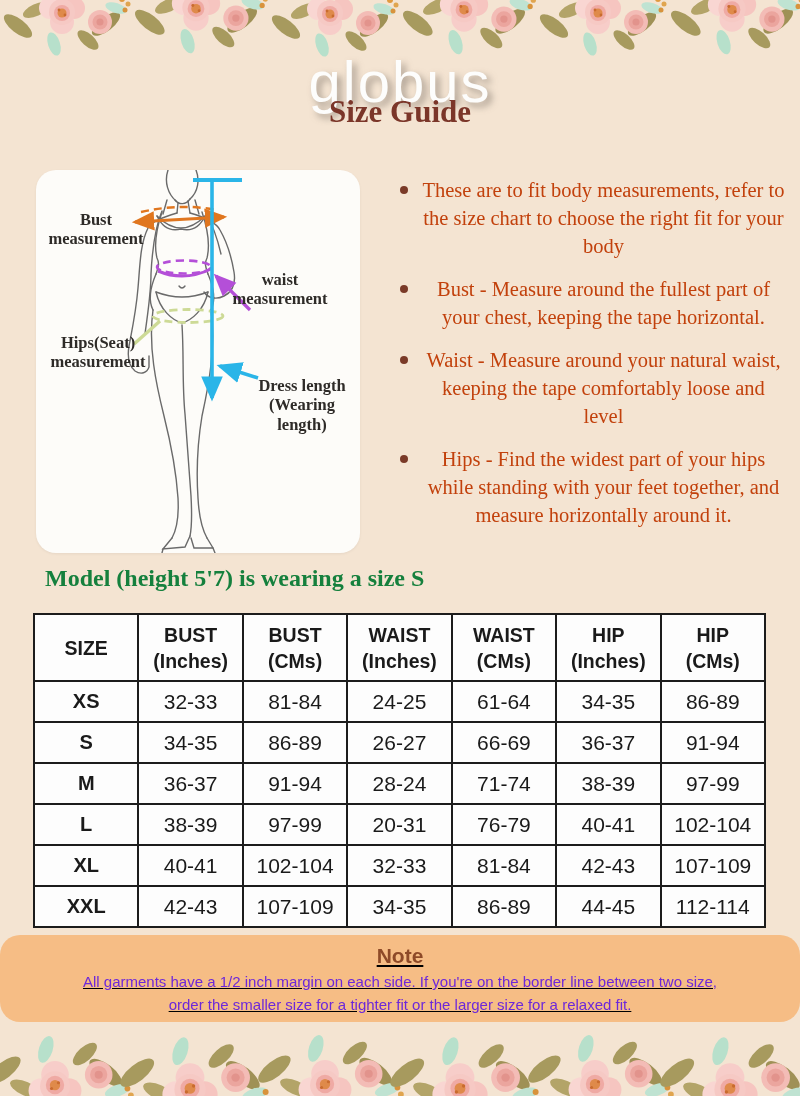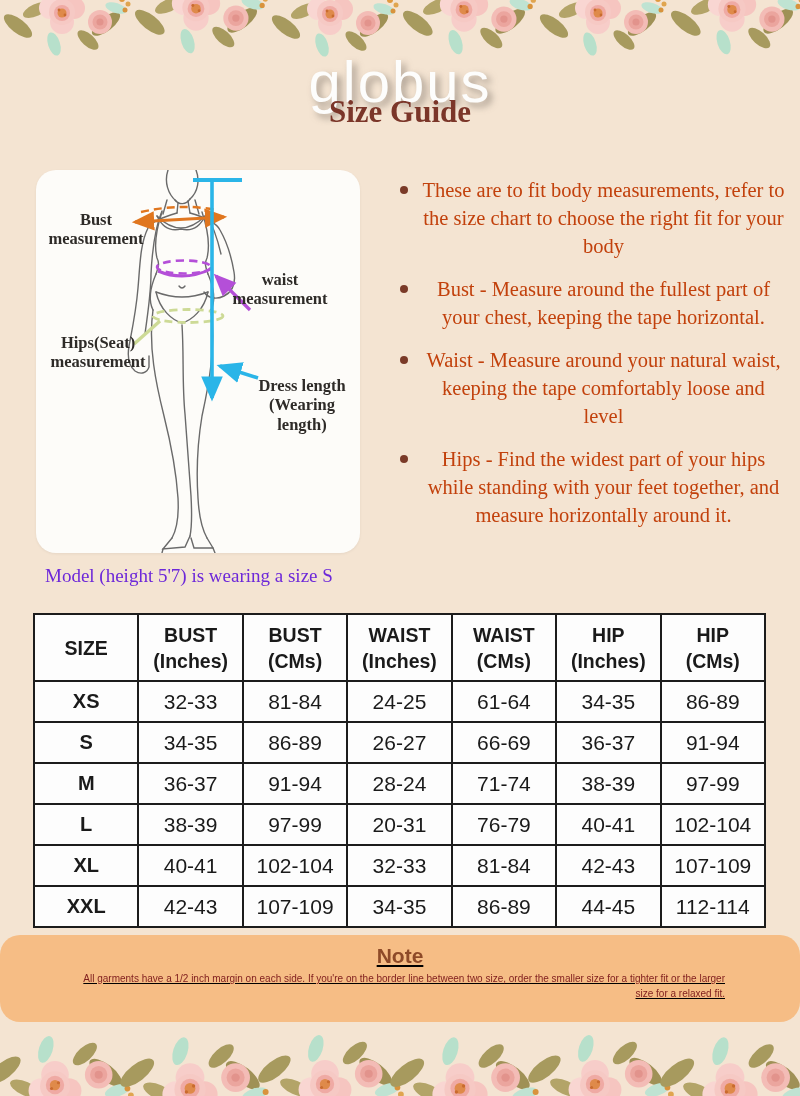--- a/index.html
+++ b/index.html
@@ -25,40 +25,40 @@
   .dlabel.waist { left:188px; top:100px; width:112px; }
   .dlabel.hips  { left:8px;  top:163px; width:108px; }
   .dlabel.dress { left:210px; top:206px; width:112px; }
 
   .instructions { position:absolute; left:400px; top:176px; width:386px; list-style:none; }
   .instructions li { display:flex; gap:13px; margin-bottom:15px;
                      font-size:20.5px; line-height:28px; color:#c2410c;text-align:center; }
   .bullet-dot { flex:0 0 auto; width:8px; height:8px; border-radius:50%;
                 background:#7a3a28; margin-top:10px; }
 
-  .model-note { position:absolute; left:45px; top:565px; font-size:19px;
-                font-weight:normal; color:#6d28d9; }
+  .model-note { position:absolute; left:45px; top:565px; font-size:24px;
+                font-weight:bold; color:#15803d; }
 
   .size-table { position:absolute; left:33px; top:613px; width:733px;
                 border-collapse:collapse; table-layout:fixed;
                 font-family:"Liberation Sans", sans-serif; }
   .size-table th, .size-table td { border:2px solid #1c1c1c; background:#fdfdfd;
                 text-align:center; vertical-align:middle; color:#1a1a1a; }
   .size-table th { height:67px; font-size:19.5px; font-weight:bold; line-height:26px; }
   .size-table td { height:41px; font-size:21px; font-weight:normal; }
   .size-table td.size-cell { font-weight:bold; font-size:20px; }
   .th-l2:empty { display:none; }
   .th-l1, .th-l2 { display:block; }
 
   .note-box { position:absolute; left:0; top:935px; width:800px; height:87px;
               background:#f6bd85; border-radius:20px; text-align:center;
               font-family:"Liberation Sans", sans-serif;text-decoration:underline; }
   .note-title { margin-top:9px; font-size:21px; font-weight:bold; color:#8e4a28; }
-  .note-body { margin:3px auto 0; max-width:650px; font-size:10px; line-height:1.5;
-               color:#7f1d1d;text-align:right; }
+  .note-body { margin:3px auto 0; max-width:650px; font-size:15px; line-height:1.5;
+               color:#6d28d9; }
 </style>
 </head>
 <body>
 
 <div class="page">
 
   <svg class="floral-top" width="800" height="64" viewBox="0 0 800 64">
     <defs>
       <g id="fcluster">
         <ellipse cx="-44" cy="26" rx="17" ry="7" fill="#a79a5e" transform="rotate(38 -44 26)"></ellipse>

